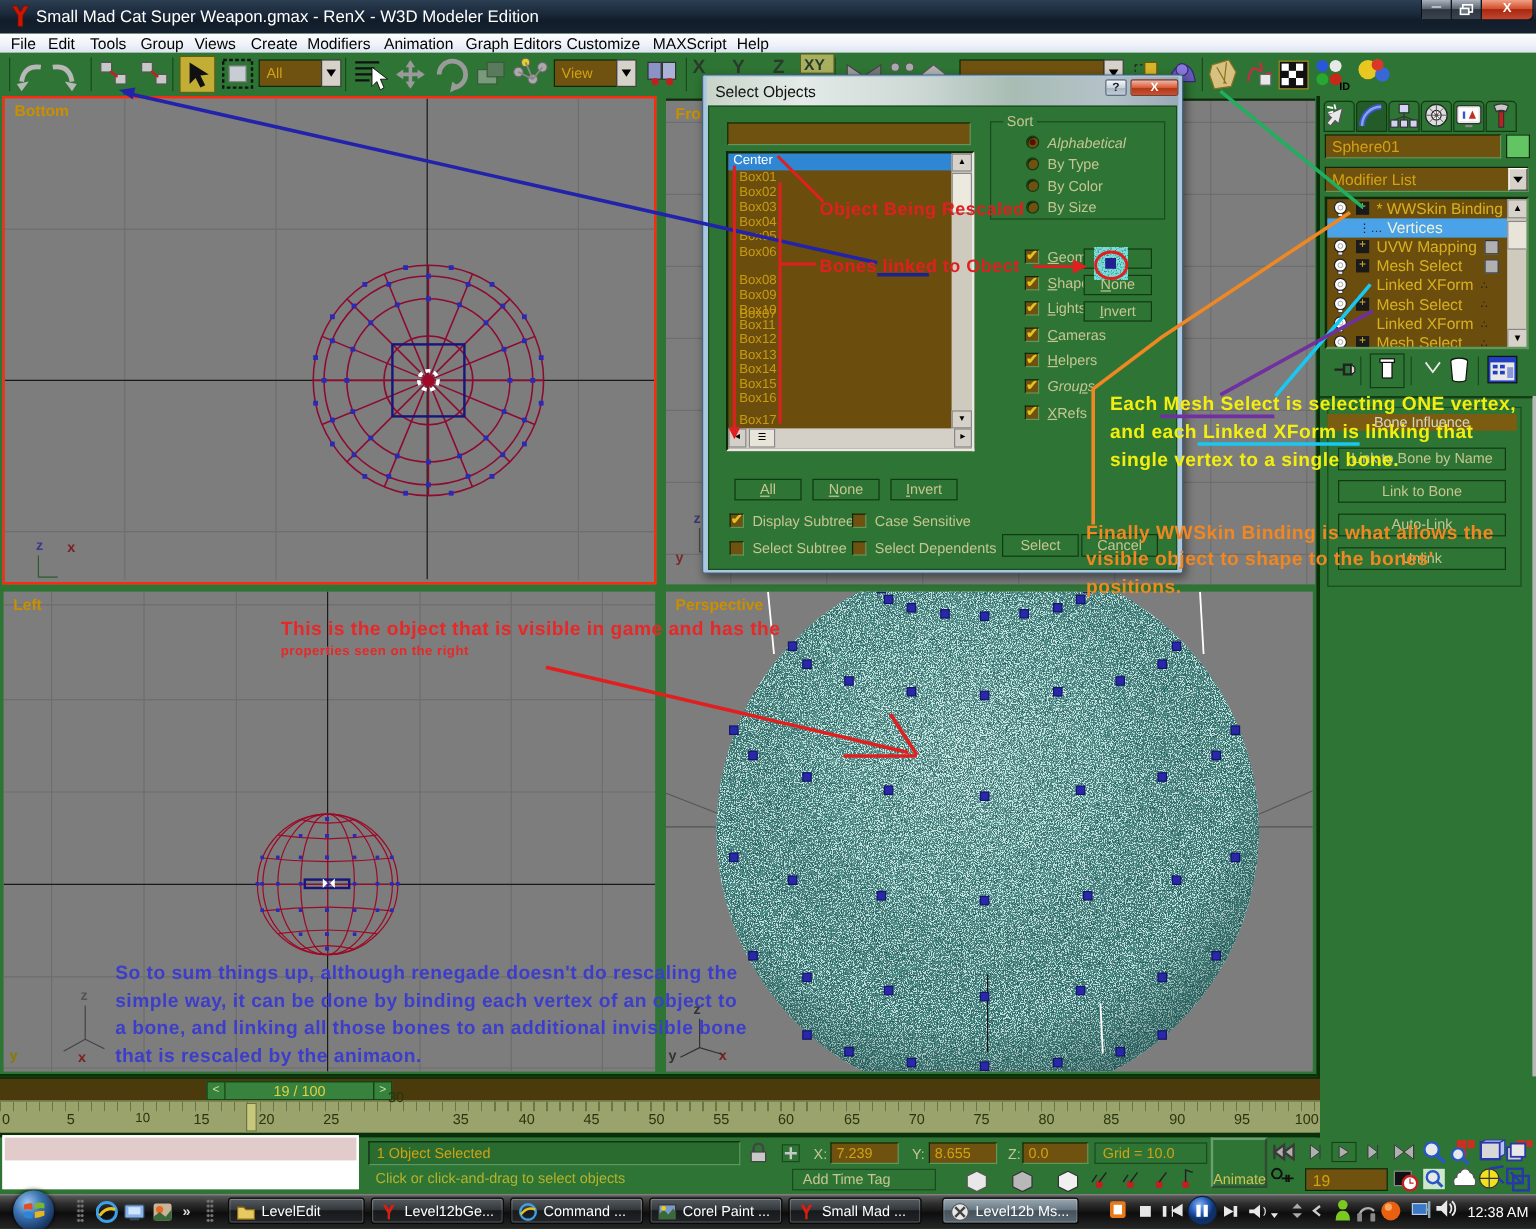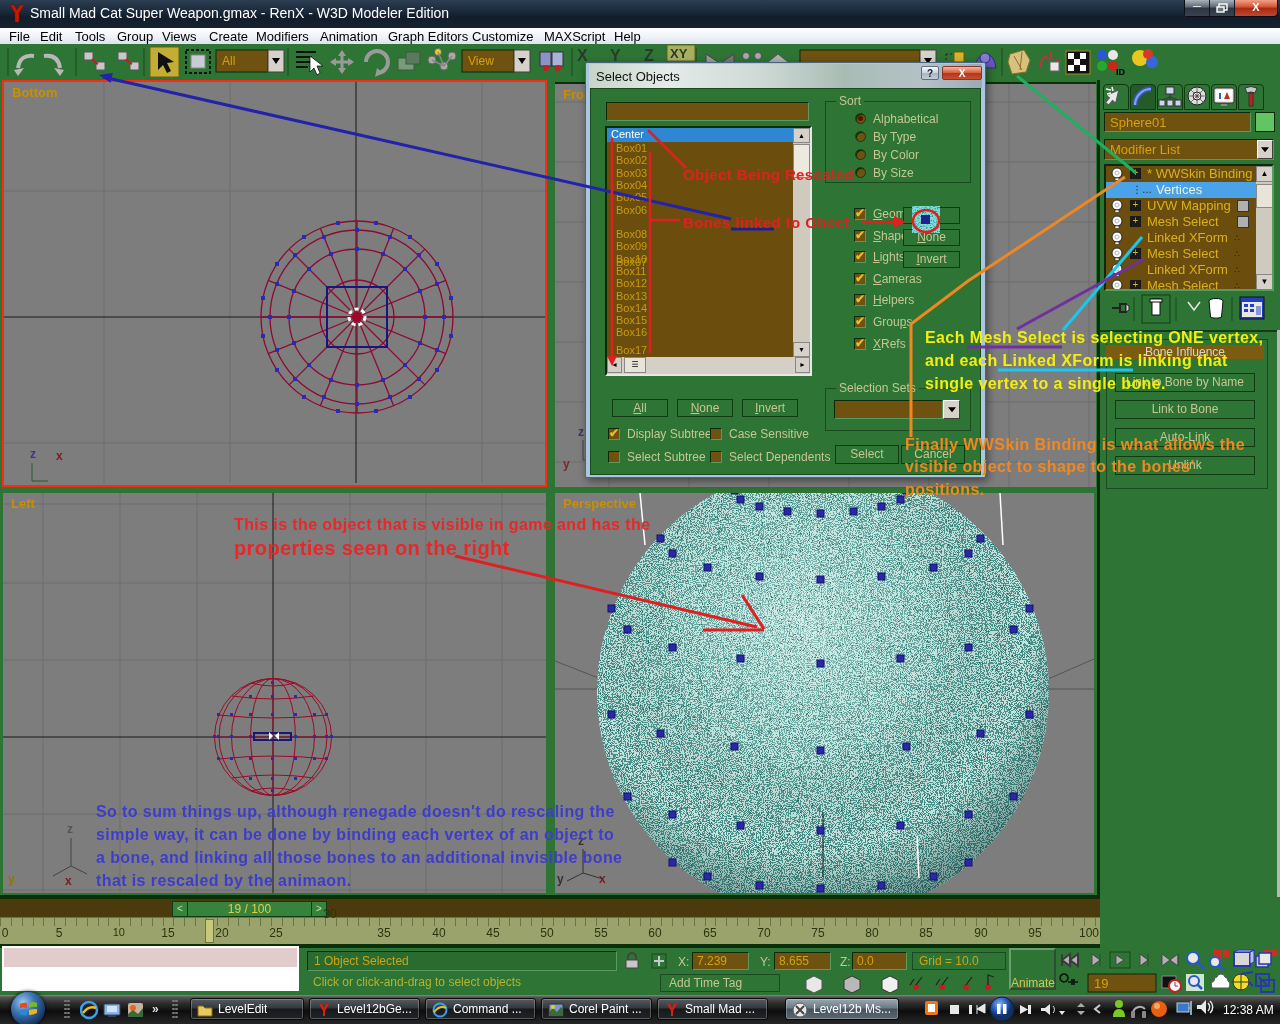--- a/index.html
+++ b/index.html
@@ -949,51 +949,46 @@
    </div>
    <div class="abs" style="left:0;top:229px;width:203px;height:17px;background:#d4d0c8;">
     <div style="position:absolute;left:0;width:15px;height:16px;border:1px solid #888;text-align:center;font-size:7px;line-height:14px;">◄</div>
     <div style="position:absolute;left:17px;width:22px;height:16px;background:#e8e4da;border:1px solid #888;text-align:center;font-size:8px;line-height:14px;">☰</div>
     <div style="position:absolute;right:0;width:15px;height:16px;border:1px solid #888;text-align:center;font-size:7px;line-height:14px;">►</div>
    </div>
   </div>
   <div class="grp" style="left:234px;top:12px;width:146px;height:82px;">
    <div class="grplbl">Sort</div>
    <div class="rad on" style="left:29px;top:11px;"></div>
-        <div class="lbl" style="left:47px;top:10px;">Alphabetical</div>
+        <div class="lbl" style="left:47px;top:10px;font-style:italic;">Alphabetical</div>
    <div class="rad" style="left:29px;top:29px;"></div>
         <div class="lbl" style="left:47px;top:28px;">By Type</div>
    <div class="rad" style="left:29px;top:47px;"></div>
         <div class="lbl" style="left:47px;top:46px;">By Color</div>
    <div class="rad" style="left:29px;top:65px;"></div>
         <div class="lbl" style="left:47px;top:64px;">By Size</div>
   </div>
 <div class="cb on" style="left:263px;top:119px;"></div>
       <div class="lbl" style="left:282px;top:118px;"><u>G</u>eometry</div>
 <div class="cb on" style="left:263px;top:141px;"></div>
       <div class="lbl" style="left:282px;top:140px;"><u>S</u>hapes</div>
 <div class="cb on" style="left:263px;top:162px;"></div>
       <div class="lbl" style="left:282px;top:161px;"><u>L</u>ights</div>
 <div class="cb on" style="left:263px;top:184px;"></div>
       <div class="lbl" style="left:282px;top:183px;"><u>C</u>ameras</div>
 <div class="cb on" style="left:263px;top:205px;"></div>
       <div class="lbl" style="left:282px;top:204px;"><u>H</u>elpers</div>
 <div class="cb on" style="left:263px;top:227px;"></div>
-      <div class="lbl" style="left:282px;top:226px;">Grou<u>p</u>s</div>
+      <div class="lbl" style="left:282px;top:226px;font-style:italic;">Grou<u>p</u>s</div>
 <div class="cb on" style="left:263px;top:249px;"></div>
       <div class="lbl" style="left:282px;top:248px;"><u>X</u>Refs</div>
 
   <div class="abs gbtn" style="left:312px;top:118px;width:57px;height:17px;font-size:12px;line-height:15px;"><u>A</u>ll</div>
   <div class="abs gbtn" style="left:312px;top:140px;width:57px;height:17px;font-size:12px;line-height:15px;"><u>N</u>one</div>
   <div class="abs gbtn" style="left:312px;top:162px;width:57px;height:17px;font-size:12px;line-height:15px;"><u>I</u>nvert</div>
-  <div class="grp" style="left:234px;top:299px;width:146px;height:43px;">
-   <div class="grplbl">Selection Sets</div>
-   <div class="abs fld" style="left:8px;top:11px;width:109px;height:19px;"></div>
-   <div class="combo-btn" style="left:117px;top:11px;width:17px;height:19px;"></div>
-  </div>
   <div class="abs gbtn" style="left:21px;top:310px;width:56px;height:18px;font-size:12px;line-height:16px;"><u>A</u>ll</div>
   <div class="abs gbtn" style="left:86px;top:310px;width:56px;height:18px;font-size:12px;line-height:16px;"><u>N</u>one</div>
   <div class="abs gbtn" style="left:151px;top:310px;width:56px;height:18px;font-size:12px;line-height:16px;"><u>I</u>nvert</div>
   <div class="cb on" style="left:17px;top:339px;"></div>
       <div class="lbl" style="left:36px;top:338px;">Display Subtree</div>
   <div class="cb" style="left:119px;top:339px;"></div>
       <div class="lbl" style="left:138px;top:338px;">Case Sensitive</div>
   <div class="cb" style="left:17px;top:362px;"></div>
       <div class="lbl" style="left:36px;top:361px;">Select Subtree</div>
   <div class="cb" style="left:119px;top:362px;"></div>
@@ -1031,21 +1026,21 @@
  <path d="M1125 177 L968 281 L911 324 L911 437" stroke="#ef8722" stroke-width="3" fill="none"></path>
  <line x1="1142" y1="237" x2="1063" y2="330" stroke="#18c8f0" stroke-width="3"></line>
  <line x1="1144" y1="259" x2="1017" y2="329" stroke="#7030a0" stroke-width="3"></line>
  <line x1="967" y1="347" x2="1062" y2="347" stroke="#7030a0" stroke-width="3"></line>
  <line x1="998" y1="370" x2="1133" y2="370" stroke="#18c8f0" stroke-width="3"></line>
  <line x1="731" y1="229" x2="774" y2="229" stroke="#202090" stroke-width="3"></line>
 </svg>
 <div class="comic" style="left:683px;top:166px;font-size:15px;color:#e02020;">Object Being Rescaled</div>
 <div class="comic" style="left:683px;top:214px;font-size:15px;color:#e02020;">Bones linked to Obect</div>
 <div class="comic" style="left:234px;top:516px;font-size:16px;color:#e82828;">This is the object that is visible in game and has the</div>
-<div class="comic" style="left:234px;top:537px;font-size:20px;color:#e82828;">properties seen on the right</div>
+<div class="comic" style="left:234px;top:537px;font-size:11px;color:#e82828;">properties seen on the right</div>
 <div class="comic" style="left:96px;top:803px;font-size:16px;color:#3d3dcb;">So to sum things up, although renegade doesn't do rescaling the</div>
 <div class="comic" style="left:96px;top:826px;font-size:16px;color:#3d3dcb;">simple way, it can be done by binding each vertex of an object to</div>
 <div class="comic" style="left:96px;top:849px;font-size:16px;color:#3d3dcb;">a bone, and linking all those bones to an additional invisible bone</div>
 <div class="comic" style="left:96px;top:872px;font-size:16px;color:#3d3dcb;">that is rescaled by the animaon.</div>
 <div class="comic" style="left:925px;top:329px;font-size:16px;color:#f2ee10;">Each Mesh Select is selecting ONE vertex,</div>
 <div class="comic" style="left:925px;top:352px;font-size:16px;color:#f2ee10;">and each Linked XForm is linking that</div>
 <div class="comic" style="left:925px;top:375px;font-size:16px;color:#f2ee10;">single vertex to a single bone.</div>
 <div class="comic" style="left:905px;top:436px;font-size:16px;color:#ef8722;">Finally WWSkin Binding is what allows the</div>
 <div class="comic" style="left:905px;top:458px;font-size:16px;color:#ef8722;">visible object to shape to the bones'</div>
 <div class="comic" style="left:905px;top:481px;font-size:16px;color:#ef8722;">positions.</div>

